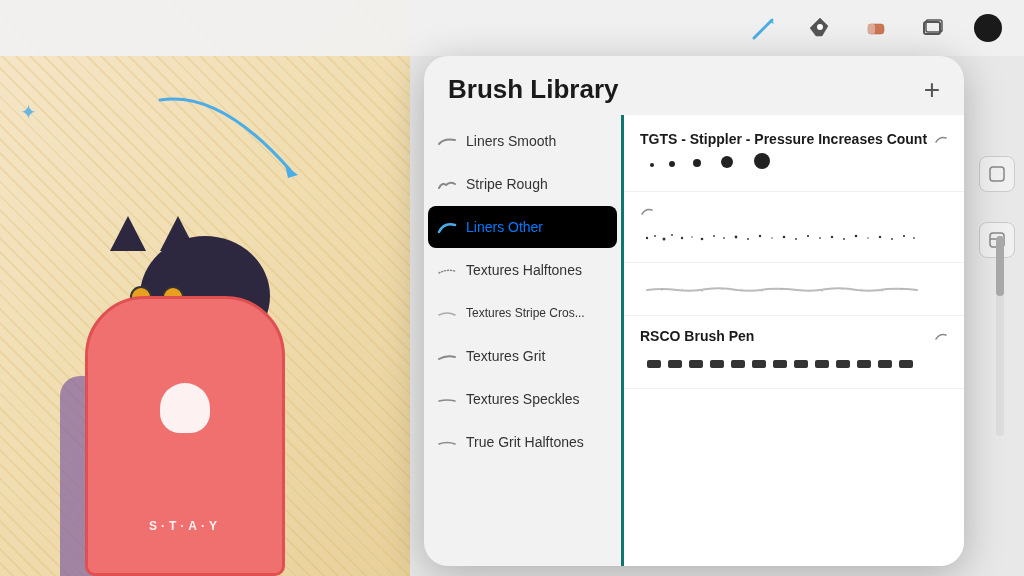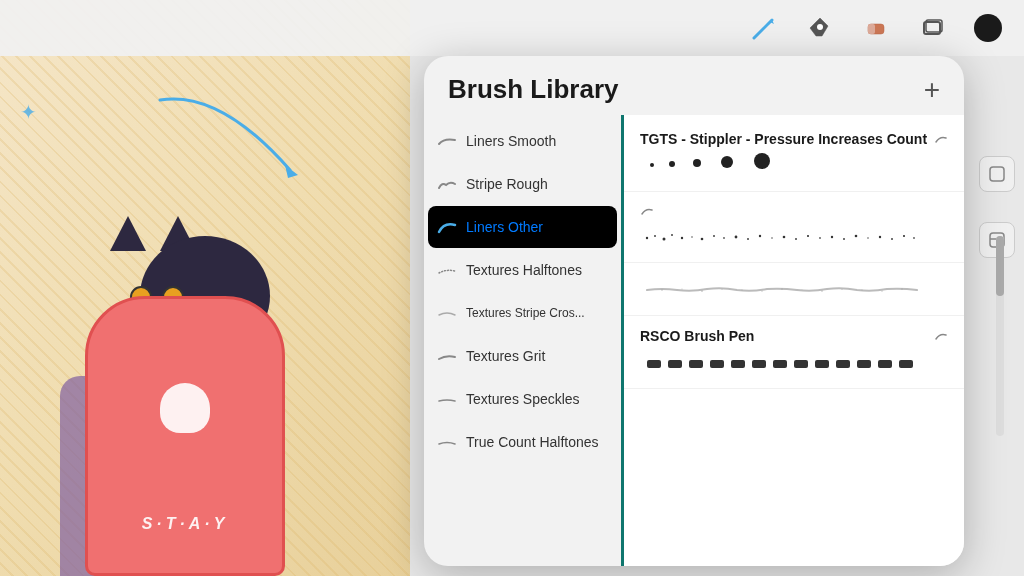--- a/index.html
+++ b/index.html
@@ -143,26 +143,25 @@
       border-radius: 50% 50% 40% 40%;
       opacity: 0.9;
     }
 
     .tombstone-text {
       position: absolute;
       bottom: 40px;
       left: 50%;
       transform: translateX(-50%);
       color: white;
-      font-size: 16px;
+      font-size: 12px;
       font-weight: bold;
       letter-spacing: 4px;
       white-space: nowrap;
       opacity: 0.9;
-      font-style: italic;
     }
 
     
     .purple-shape {
       position: absolute;
       bottom: 0;
       left: 60px;
       width: 180px;
       height: 200px;
       background: #8060a0;
@@ -486,21 +485,21 @@
         <svg class="category-icon" viewBox="0 0 22 22">
           <path d="M3 13 Q11 11 19 13" stroke="#888" stroke-width="1.5" fill="none" stroke-linecap="round"></path>
         </svg>
         <span class="category-name">Textures Speckles</span>
       </div>
 
       <div class="category-item">
         <svg class="category-icon" viewBox="0 0 22 22">
           <path d="M3 13 Q11 10 19 13" stroke="#888" stroke-width="1.5" fill="none" stroke-linecap="round"></path>
         </svg>
-        <span class="category-name">True Count Halftones</span>
+        <span class="category-name">True Grit Halftones</span>
       </div>
     </div>
 
     <div class="brush-list">
 
       <div class="brush-item">
         <div class="brush-item-header">
           <span class="brush-name">TGTS - Stippler - Pressure Increases Count</span>
           <svg width="14" height="14" viewBox="0 0 14 14">
             <path d="M2 10 Q6 4 12 6" stroke="#888" stroke-width="1.5" fill="none" stroke-linecap="round"></path>

